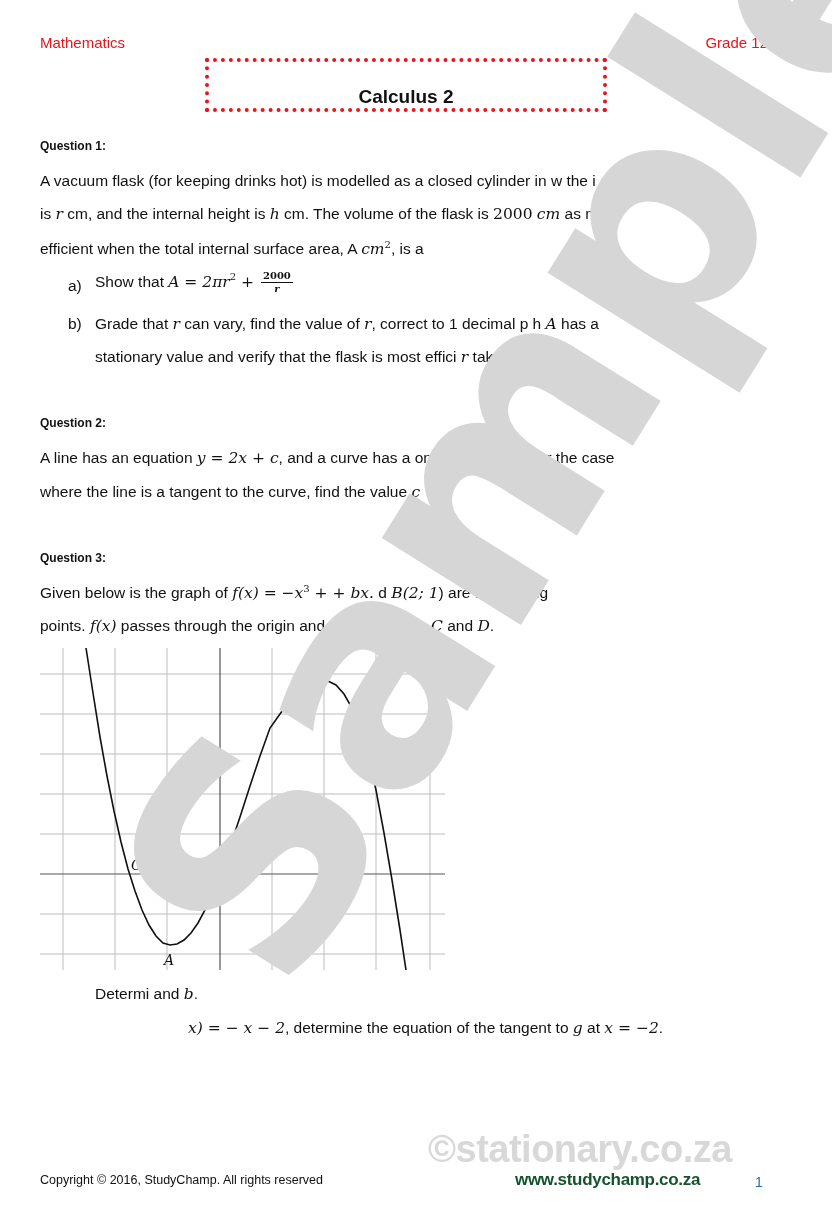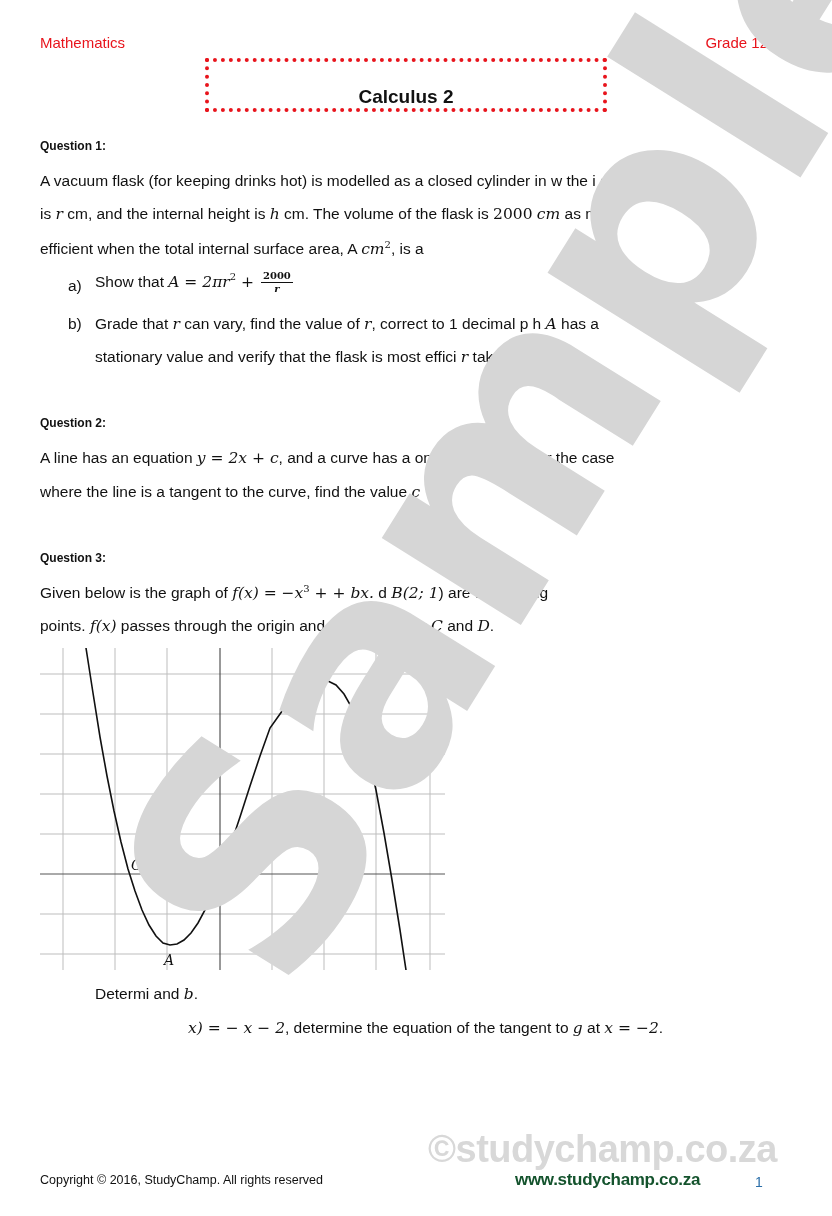--- a/index.html
+++ b/index.html
@@ -104,16 +104,16 @@
 
 <div class="abs line ind2" style="top:985px">
   <span>Determi                       </span><span> and </span><span class="m">b</span><span>.</span>
 </div>
 <div class="abs line" style="left:188px; top:1019px">
   <span class="m">x) = −         x − 2</span><span>, determine the equation of the tangent to </span><span class="m">g</span><span> at </span><span class="m">x = −2</span><span>.</span>
 </div>
 
 <div class="abs watermark">Sample</div>
 
-<div class="abs big-url">©studychamp.co.za</div>
+<div class="abs big-url">©stationary.co.za</div>
 <div class="abs footer-copy">Copyright © 2016, StudyChamp. All rights reserved</div>
 <div class="abs footer-url">www.studychamp.co.za</div>
 <div class="abs footer-page">1</div>
 
 </body></html>

